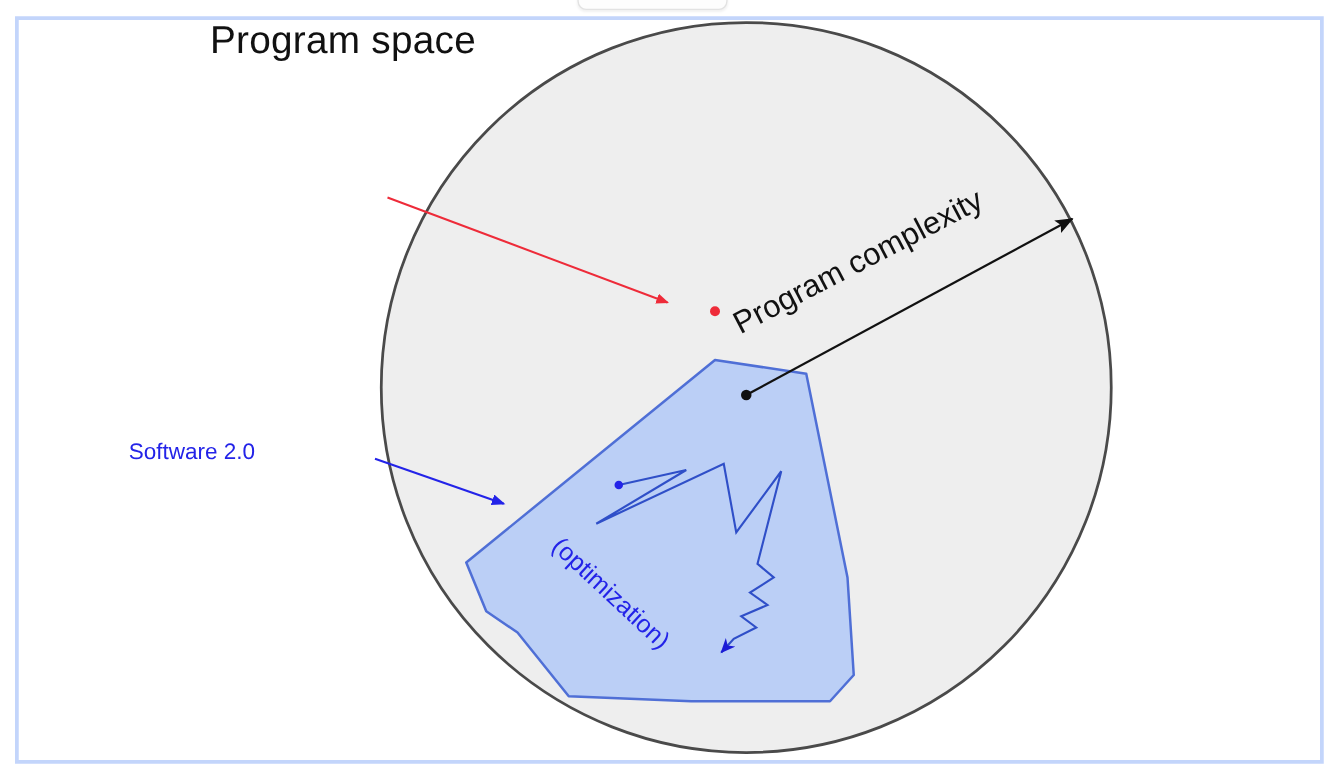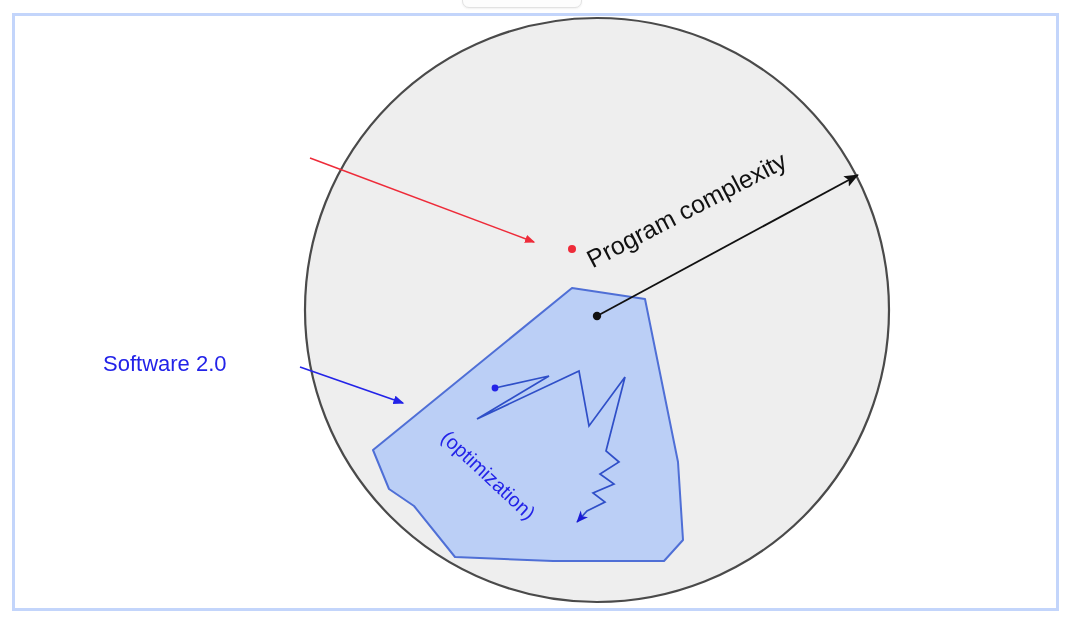--- a/index.html
+++ b/index.html
@@ -62,21 +62,21 @@
     left: 131px;
     top: 140px;
     font-size: 22px;
     color: #ee2b39;
     white-space: nowrap;
   }
   .label-sw2 {
     position: absolute;
     left: 103px;
     top: 351px;
-    font-size: 22px;
+    font-size: 18px;
     color: #2323e8;
     white-space: nowrap;
   }
   .label-complexity {
     position: absolute;
     left: 582px;
     top: 248px;
     font-size: 25px;
     color: #111111;
     white-space: nowrap;
@@ -134,20 +134,21 @@
       <line x1="597" y1="316" x2="858" y2="175" stroke="#111111" stroke-width="1.8" marker-end="url(#arrowBlack)"></line>
       <circle cx="597" cy="316" r="4.2" fill="#111111"></circle>
 
       <line x1="310" y1="158" x2="534" y2="242" stroke="#ee2b39" stroke-width="1.6" marker-end="url(#arrowRed)"></line>
       <circle cx="572" cy="249" r="4" fill="#ee2b39"></circle>
 
       <line x1="300" y1="367" x2="403" y2="403" stroke="#2323e8" stroke-width="1.7" marker-end="url(#arrowBlue)"></line>
     </g>
   </svg>
 
+  <div class="title">Program space</div>
 
 
   <div class="label-sw2">Software 2.0</div>
 
   <div class="label-complexity">Program complexity</div>
 
   <div class="label-optimization">(optimization)</div>
 
 </div>
 

